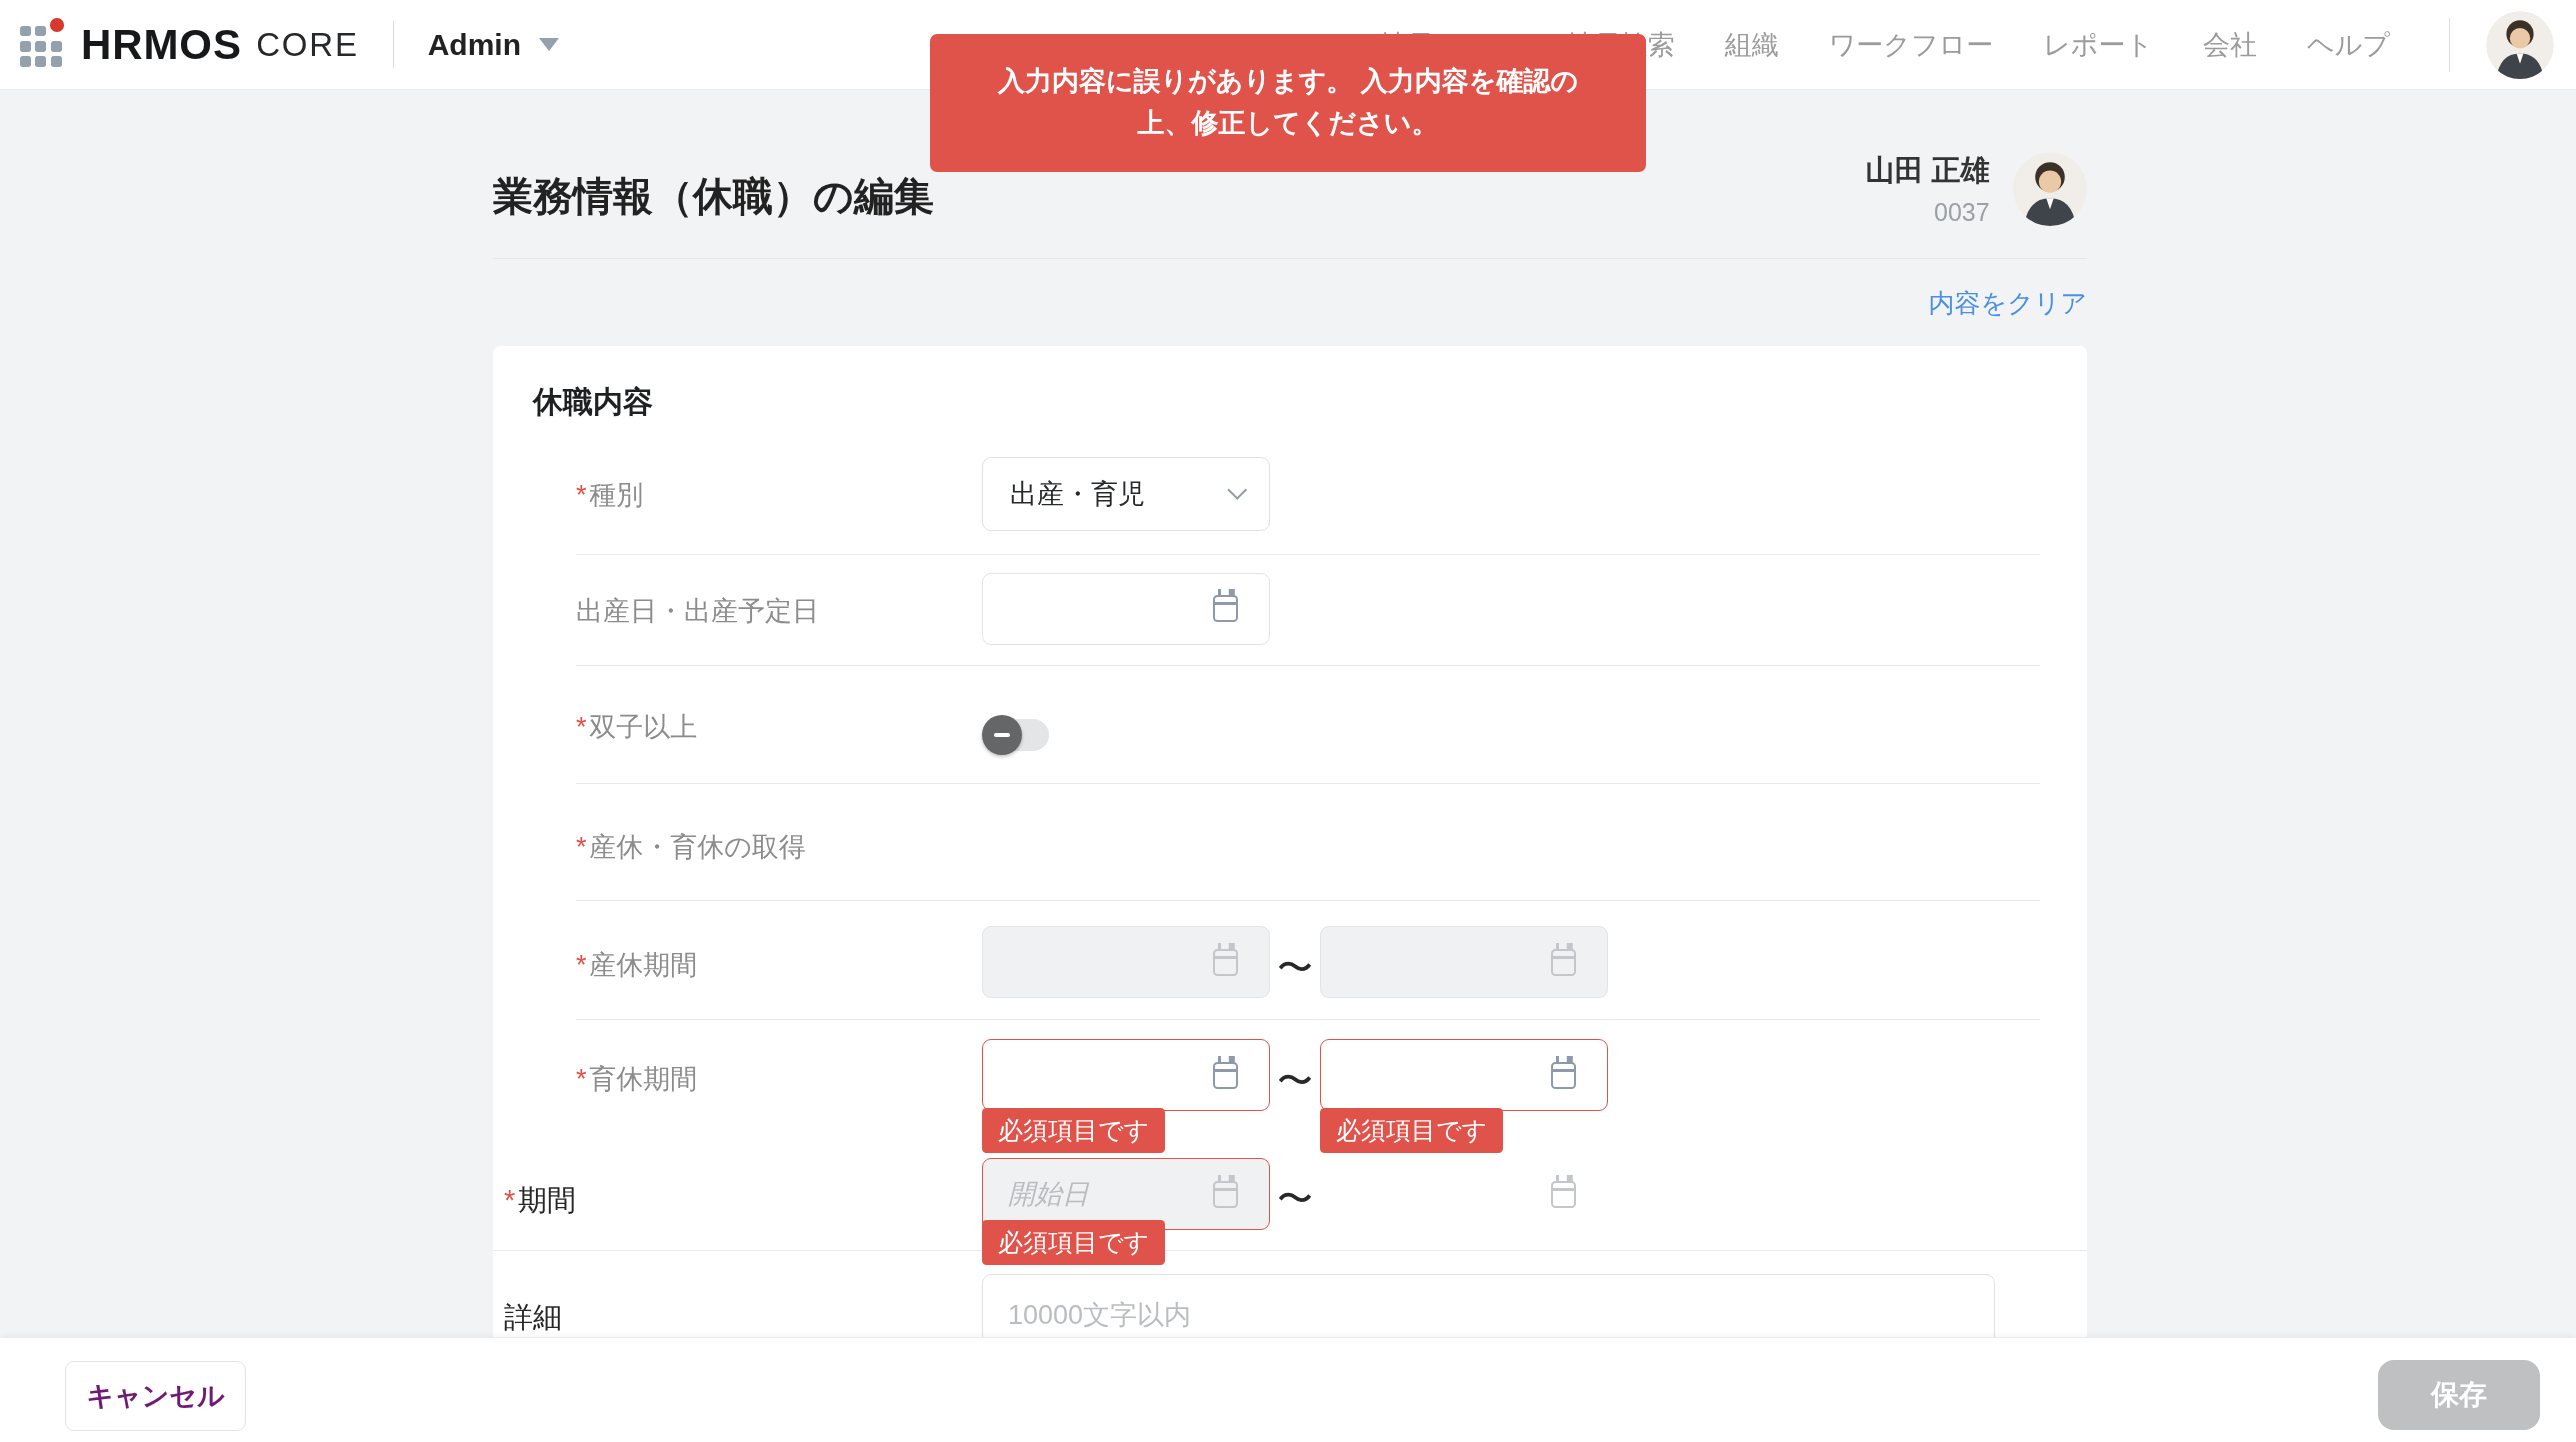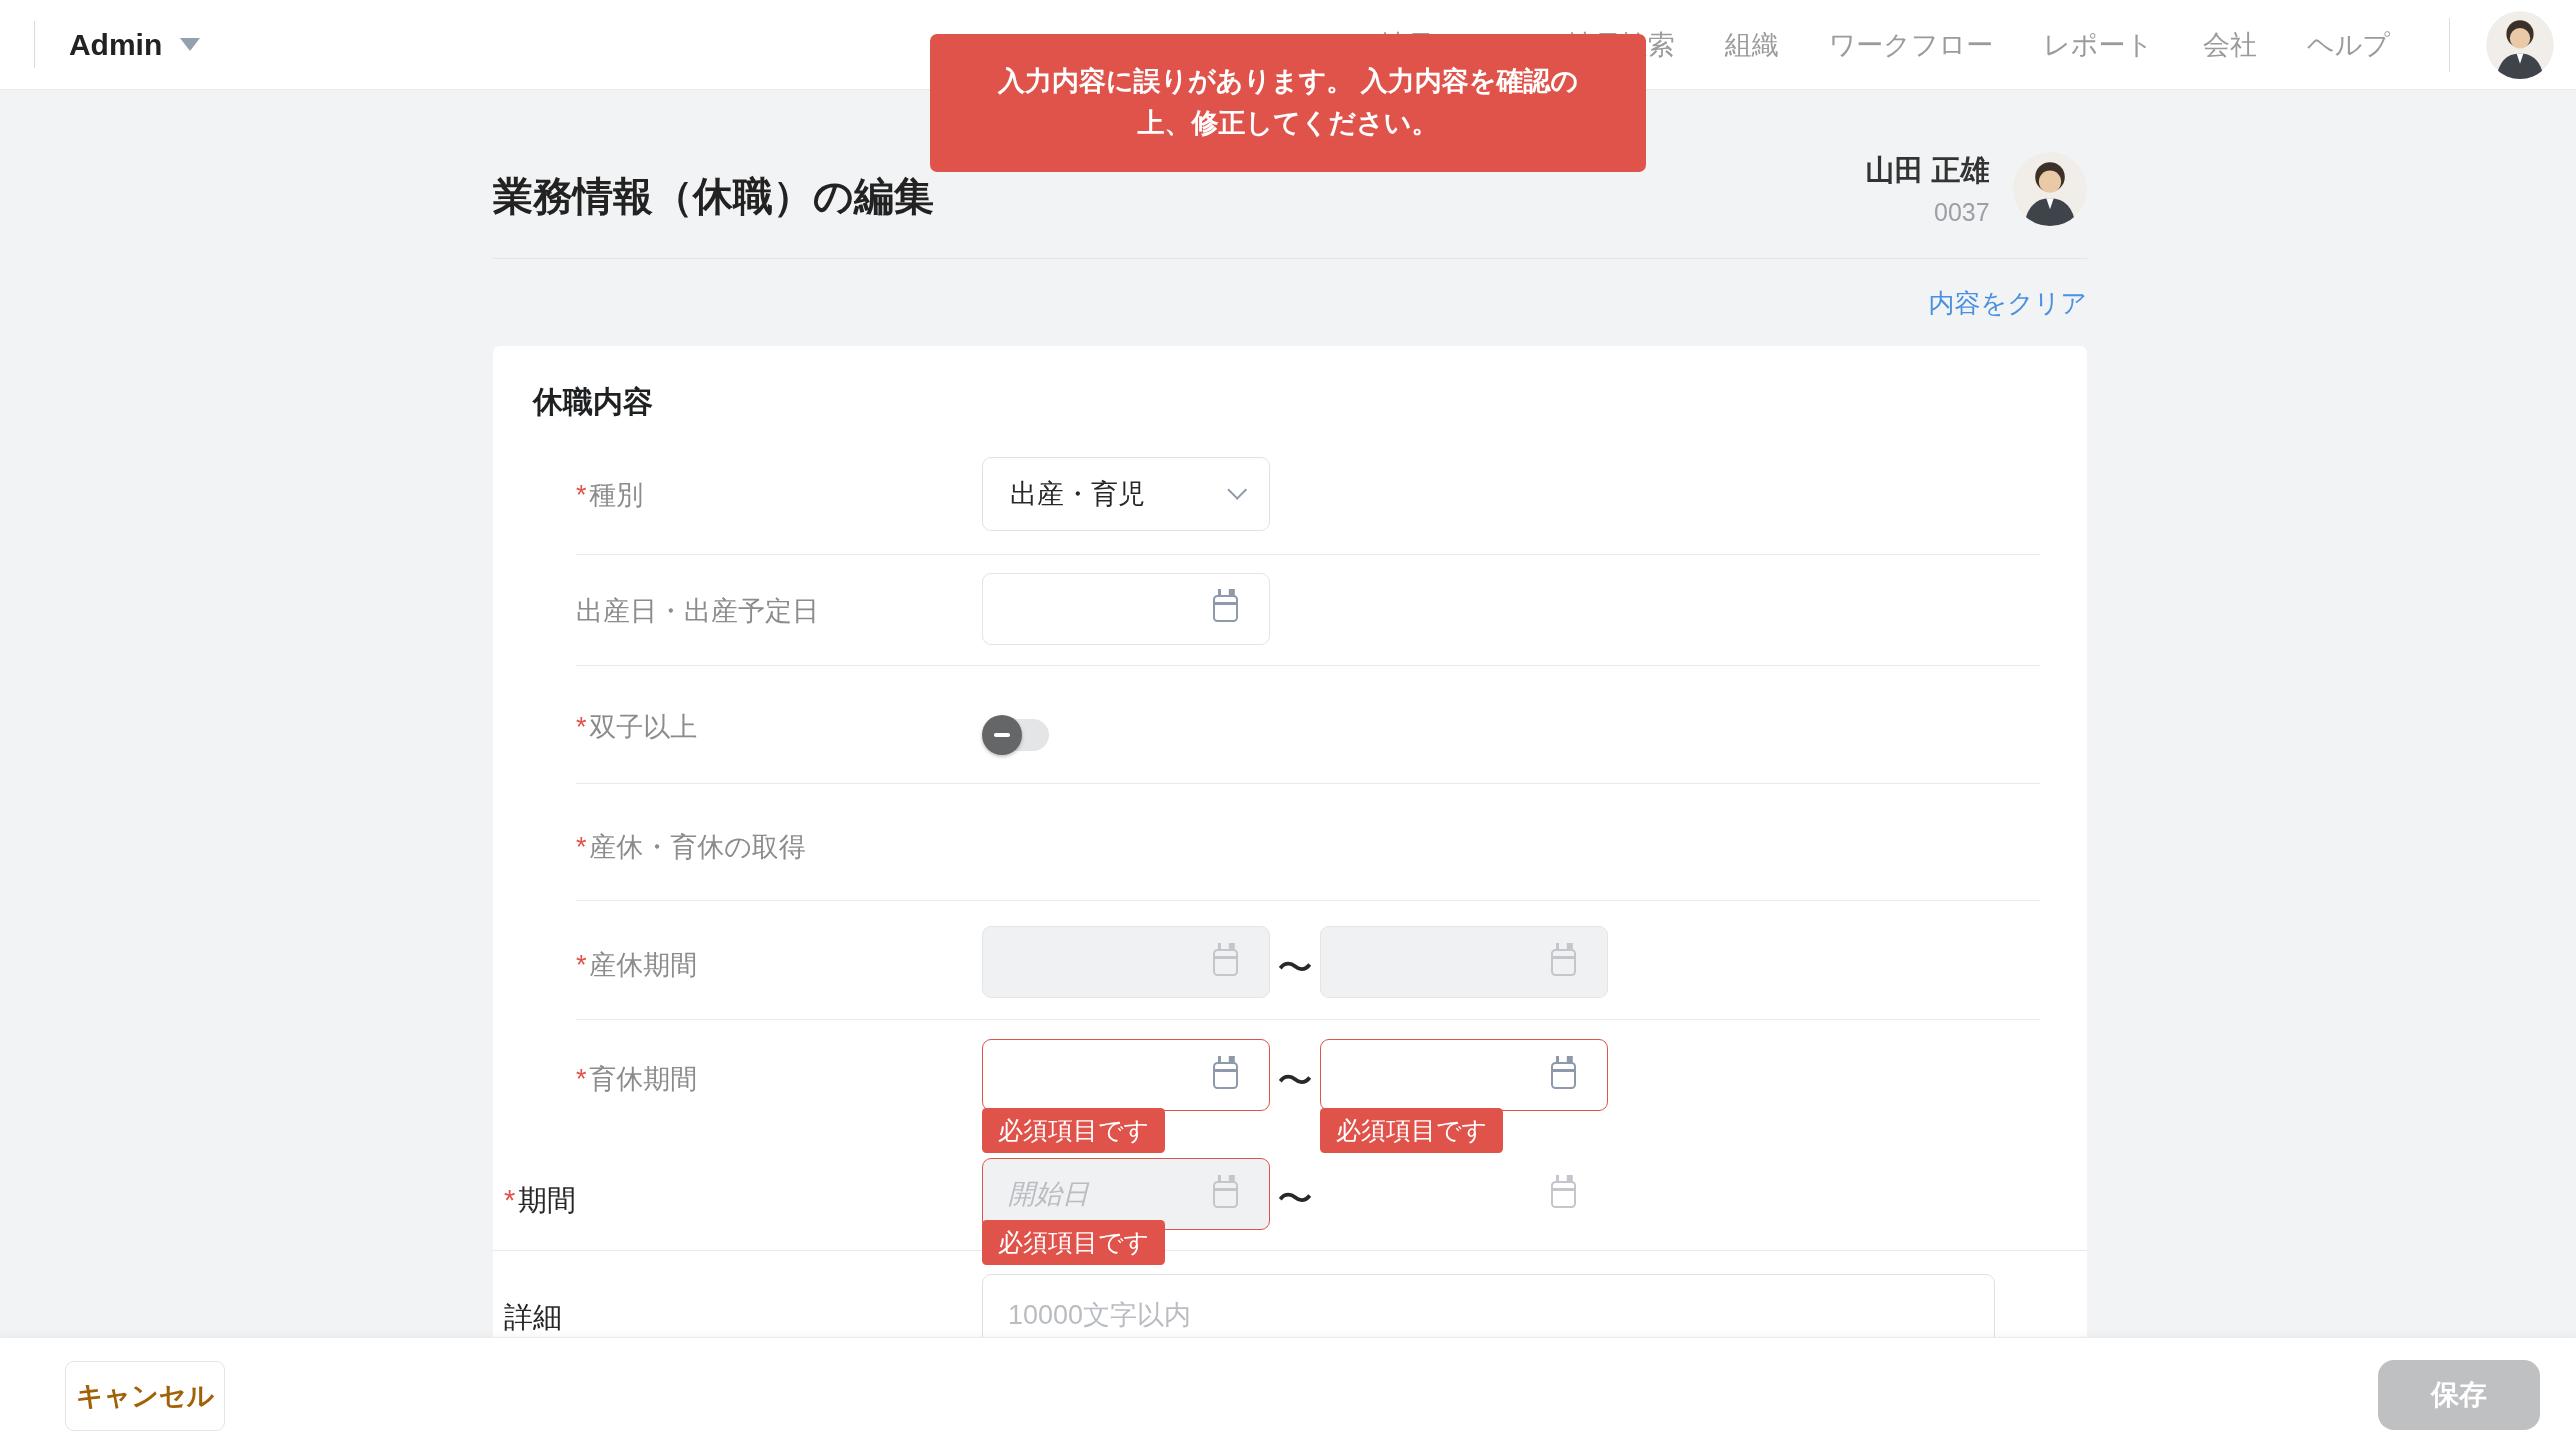--- a/index.html
+++ b/index.html
@@ -142,36 +142,51 @@
     font-family:inherit;
   }
   .detail-area::placeholder { color:#b9bcc1; }
 
   
   .footer {
     position:absolute; left:0; right:0; bottom:0; height:105px;
     background:#fff; z-index:60; box-shadow:0 -1.8px 7.2px rgba(0,0,0,.05);
   }
   .btn-cancel {
-    position:absolute; left:65px; top:23.4px; width:160px; height:70px;
+    position:absolute; left:65px; top:23.4px; width:181px; height:70px;
     background:#fff; border:1.8px solid #e2e3e5; border-radius:9px;
-    font-size:27px; font-weight:700; color:#a16207; cursor:pointer;
+    font-size:27px; font-weight:700; color:#701a75; cursor:pointer;
     font-family:inherit;
   }
   .btn-save {
     position:absolute; right:36px; top:21.6px; width:162px; height:70px;
     background:#bfc0c2; border:none; border-radius:16px;
     font-size:28px; font-weight:700; color:#fff; cursor:pointer;
     font-family:inherit;
   }
 </style>
 </head>
 <body>
 
 <div class="header">
+  <div class="logo-wrap">
+    <div class="logo-dots">
+      <span class="dot" style="left:0;top:3.6px"></span>
+        <span class="dot" style="left:15.3px;top:3.6px"></span>
+      <span class="dot red" style="left:30px;top:-3.6px"></span>
+      <span class="dot" style="left:0;top:19px"></span>
+        <span class="dot" style="left:15.3px;top:19px"></span>
+        <span class="dot" style="left:31px;top:19px"></span>
+      <span class="dot" style="left:0;top:34px"></span>
+        <span class="dot" style="left:15.3px;top:34px"></span>
+        <span class="dot" style="left:31px;top:34px"></span>
+    </div>
+    <span class="brand-name">HRMOS</span>
+    <span class="brand-suffix">CORE</span>
+  </div>
   <div class="header-vdiv"></div>
   <div class="admin-menu">
     <span class="admin-label">Admin</span>
     <span class="admin-caret"></span>
   </div>
 
   <div class="header-nav">
     <span class="nav-item">社員リスト</span>
     <span class="nav-item">社員検索</span>
     <span class="nav-item">組織</span>

